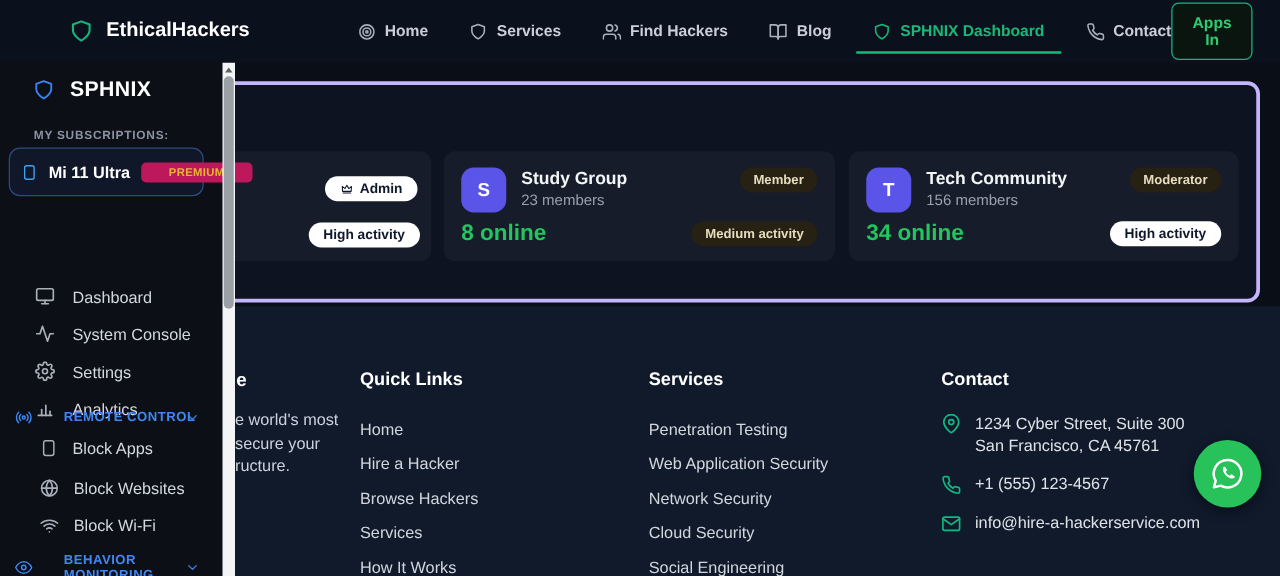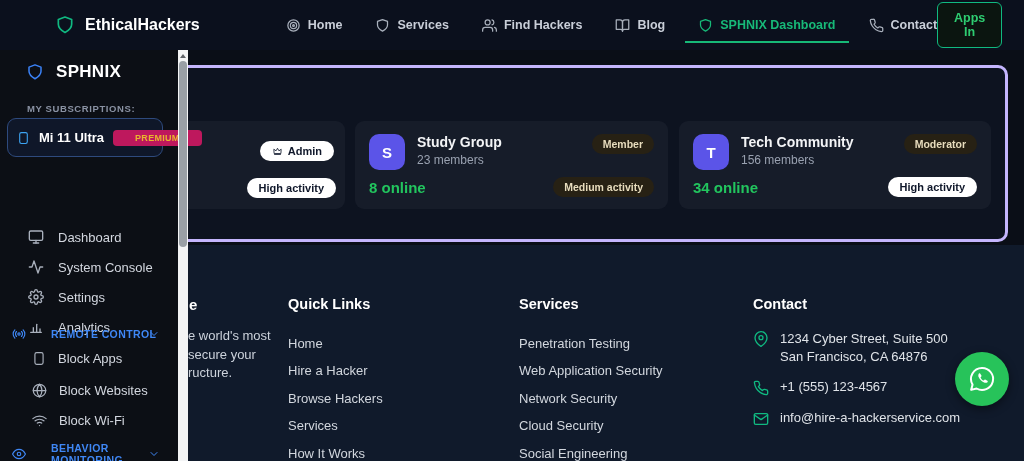--- a/index.html
+++ b/index.html
@@ -35,21 +35,21 @@
   .row2{display:flex;align-items:center;justify-content:space-between;}
   .g-head{display:flex;gap:12px;}
   .avatar{width:36px;height:36px;border-radius:10px;background:#5b54e8;color:#fff;font-weight:bold;
           font-size:15px;display:flex;align-items:center;justify-content:center;}
   .g-name{font-size:14px;font-weight:bold;color:#f3f4f6;line-height:1.15;}
   .g-members{font-size:12px;color:#99a1b0;margin-top:3px;}
   .pill-dark{background:#272114;color:#e7dcbd;font-size:10.5px;font-weight:600;padding:4px 11px;border-radius:999px;white-space:nowrap;}
   .pill-light{background:#ffffff;color:#0f172a;font-size:11px;font-weight:bold;padding:4px 12px;border-radius:999px;
               display:inline-flex;align-items:center;gap:5px;white-space:nowrap;}
   .pill-light svg{stroke:#0f172a;stroke-width:1.8;}
-  .online{color:#22c55e;font-size:15px;font-weight:600;}
+  .online{color:#22c55e;font-size:18px;font-weight:600;}
   .admin-pill{position:absolute;right:11px;top:20px;}
   .act1-pill{position:absolute;right:9px;top:57px;}
 
   
   .footer{position:absolute;left:0;top:245px;width:1024px;height:216px;background:#101a2b;}
   .f-about-head{position:absolute;left:189px;top:51px;color:#fff;font-weight:bold;font-size:15px;}
   .f-about-desc{position:absolute;left:188px;top:82px;color:#ccd2db;font-size:13px;line-height:18.5px;white-space:pre-line;}
   .f-col{position:absolute;top:51px;}
   .f-col-quick{left:288px;} .f-col-serv{left:519px;} .f-col-contact{left:753px;}
   .f-head{color:#ffffff;font-weight:bold;font-size:14.5px;margin:0 0 18px 0;}
@@ -224,22 +224,22 @@
     </div>
 
     <div class="f-col f-col-contact">
       <h4 class="f-head">Contact</h4>
       <div class="c-item">
         <svg class="ic" width="16" height="16" viewBox="0 0 24 24">
           <path d="M21 10c0 7-9 13-9 13s-9-6-9-13a9 9 0 0 1 18 0z"></path>
             <circle cx="12" cy="10" r="3"></circle>
         </svg>
         <div class="c-addr">
-          <div>1234 Cyber Street, Suite 500</div>
-          <div>San Francisco, CA 64876</div>
+          <div>1234 Cyber Street, Suite 300</div>
+          <div>San Francisco, CA 45761</div>
         </div>
       </div>
       <div class="c-item">
         <svg class="ic" width="16" height="16" viewBox="0 0 24 24">
           <path d="M22 16.92v3a2 2 0 0 1-2.18 2 19.79 19.79 0 0 1-8.63-3.07 19.5 19.5 0 0 1-6-6 19.79 19.79 0 0 1-3.07-8.67A2 2 0 0 1 4.11 2h3a2 2 0 0 1 2 1.72 12.84 12.84 0 0 0 .7 2.81 2 2 0 0 1-.45 2.11L8.09 9.91a16 16 0 0 0 6 6l1.27-1.27a2 2 0 0 1 2.11-.45 12.84 12.84 0 0 0 2.81.7A2 2 0 0 1 22 16.92z"></path>
         </svg>
         <span>+1 (555) 123-4567</span>
       </div>
       <div class="c-item">
         <svg class="ic" width="16" height="16" viewBox="0 0 24 24">

